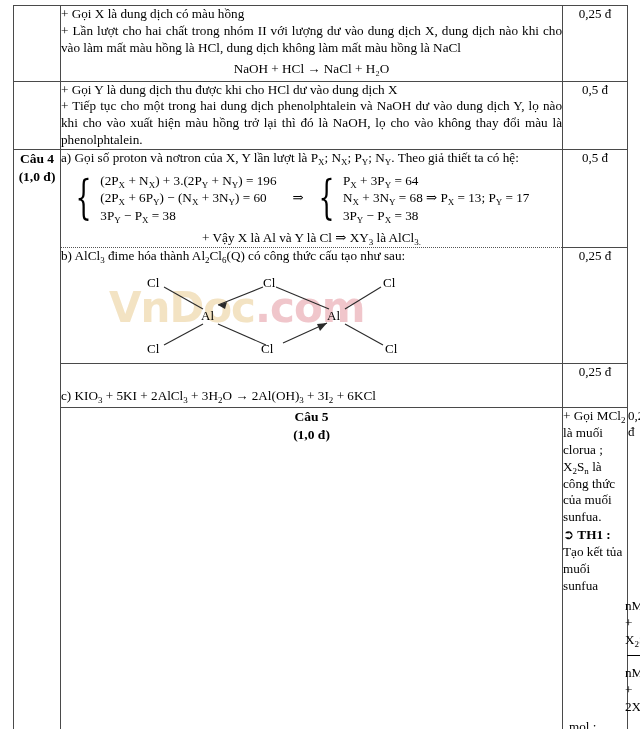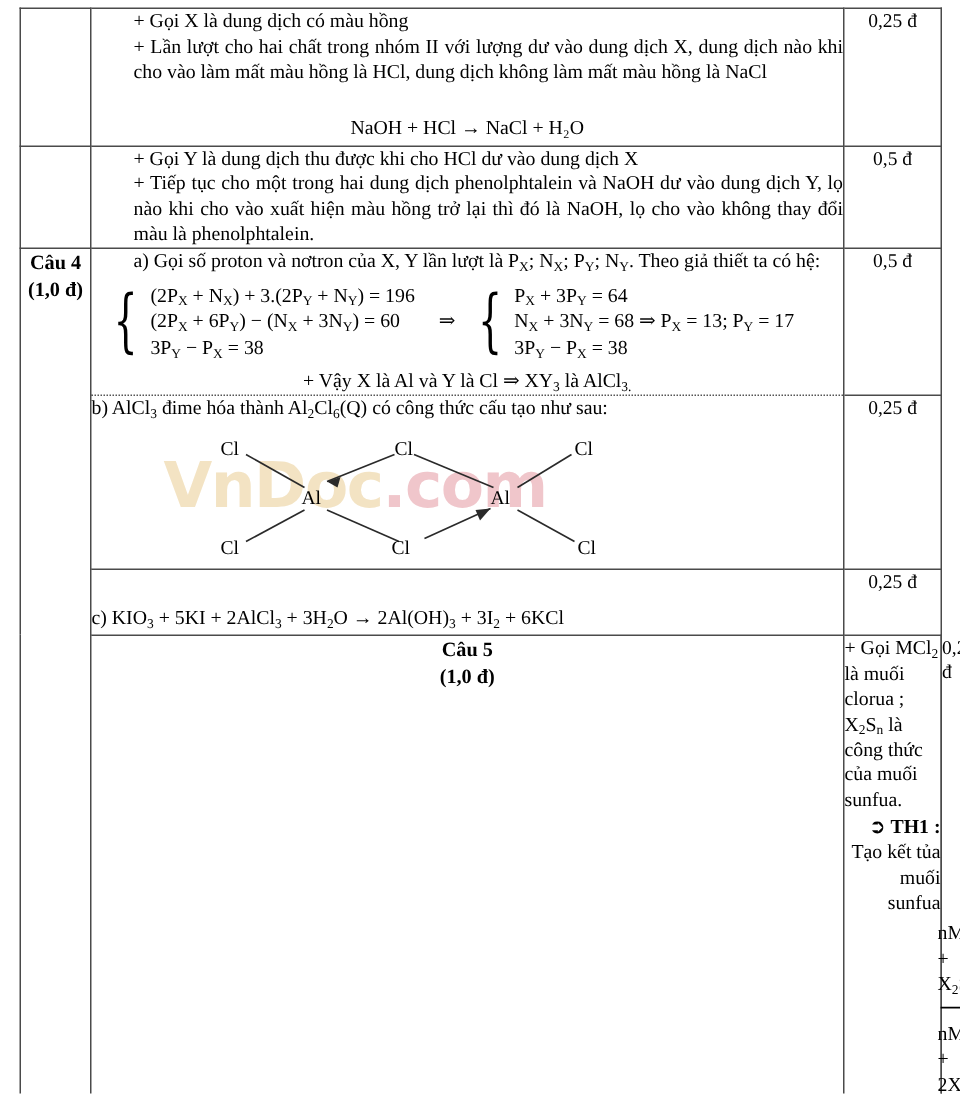--- a/index.html
+++ b/index.html
@@ -48,21 +48,21 @@
   }
   .body-cell { padding: 2px 5px 3px 5px; }
 
   
   .dot-top { border-top: 1px dotted #555 !important; }
   .solid-top { border-top: 1px solid #4a4a4a !important; }
   .no-top { border-top: none !important; }
   .no-bottom { border-bottom: none !important; }
 
   .line { line-height: 1.28; margin: 0; }
-  .just { text-align: justify; text-justify: inter-word; margin-left: 28px; }
+  .just { text-align: justify; text-justify: inter-word; }
   .ctr  { text-align: center; }
   .b { font-weight: bold; }
 
   sub { font-size: 0.68em; vertical-align: -0.28em; line-height: 0; }
 
   
   .frac {
     display: inline-block;
     vertical-align: -0.62em;
     text-align: center;
@@ -124,21 +124,21 @@
         <col class="c-body">
         <col class="c-score">
   </colgroup>
   <tbody>
 
   <tr>
     <td class="label-cell"></td>
     <td class="body-cell">
       <div class="line just">+ Gọi X là dung dịch có màu hồng</div>
       <div class="line just">+ Lần lượt cho hai chất trong nhóm II với lượng dư vào dung dịch X, dung dịch nào khi cho vào làm mất màu hồng là HCl, dung dịch không làm mất màu hồng là NaCl</div>
-      <div class="line ctr" style="margin-top:20px;margin-bottom:3px;">NaOH  +  HCl →  NaCl  +  H₂O</div>
+      <div class="line ctr" style="margin-top:4px;margin-bottom:3px;">NaOH  +  HCl →  NaCl  +  H₂O</div>
     </td>
     <td class="score-cell">0,25 đ</td>
   </tr>
 
   <tr>
     <td class="label-cell no-top"></td>
     <td class="body-cell dot-top">
       <div class="line just">+ Gọi Y là dung dịch thu được khi cho HCl dư vào dung dịch X</div>
       <div class="line just">+ Tiếp tục cho một trong hai dung dịch phenolphtalein và NaOH dư vào dung dịch Y, lọ nào khi cho vào xuất hiện màu hồng trở lại thì đó là NaOH, lọ cho vào không thay đổi màu là phenolphtalein.</div>
     </td>
@@ -230,21 +230,21 @@
 
   <tr>
     <td class="label-cell" rowspan="2">
       <div>Câu 5</div>
       <div>(1,0 đ)</div>
     </td>
     <td class="body-cell solid-top">
       <div class="line">
         + Gọi MCl<sub>2</sub> là muối clorua ; X<sub>2</sub>S<sub>n</sub> là công thức của muối sunfua.
       </div>
-      <div class="line" style="margin-top:1px;text-align:right;">
+      <div class="line" style="margin-top:1px;">
         <span>➲</span>
         <span class="b">TH1 :</span>
         <span>Tạo kết tủa muối sunfua</span>
       </div>
       <div class="line" style="margin-top:3px;padding-left:62px;">
         nMCl&nbsp;&nbsp; +&nbsp;&nbsp;&nbsp; X<sub>2</sub>S
         <span class="longarrow">&nbsp;⟶&nbsp;</span>
         nMS↓ + 2XCl
       </div>
       <div class="line" style="margin-top:3px;padding-left:6px;">

